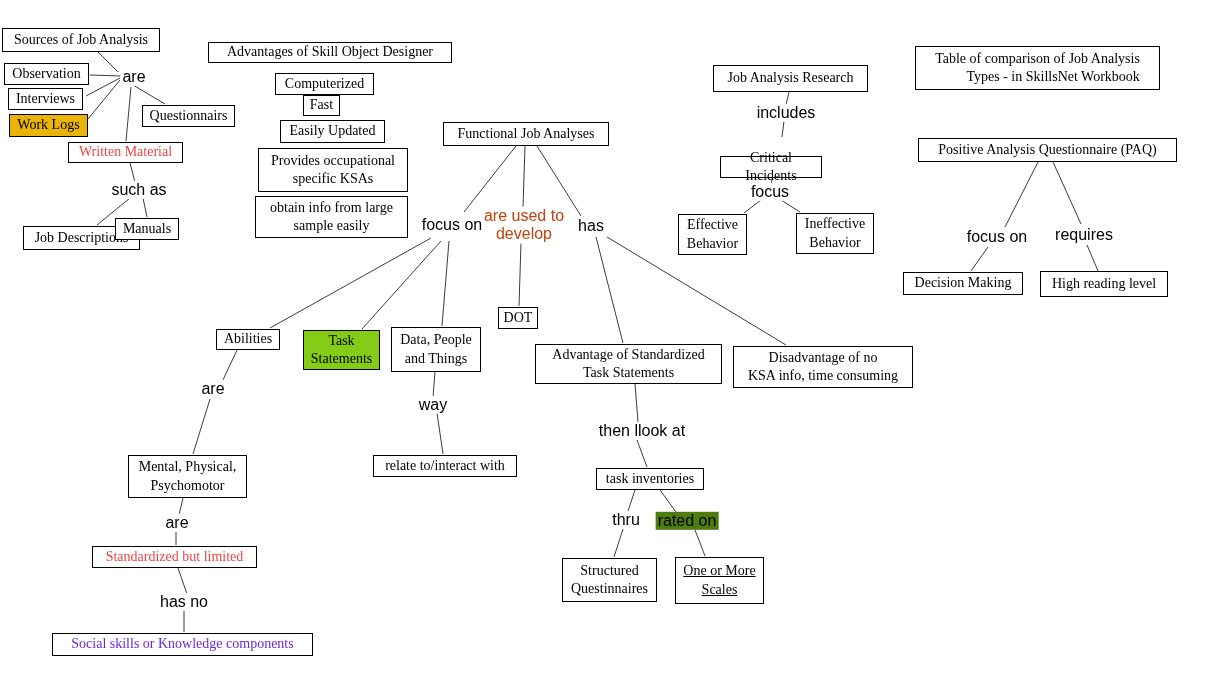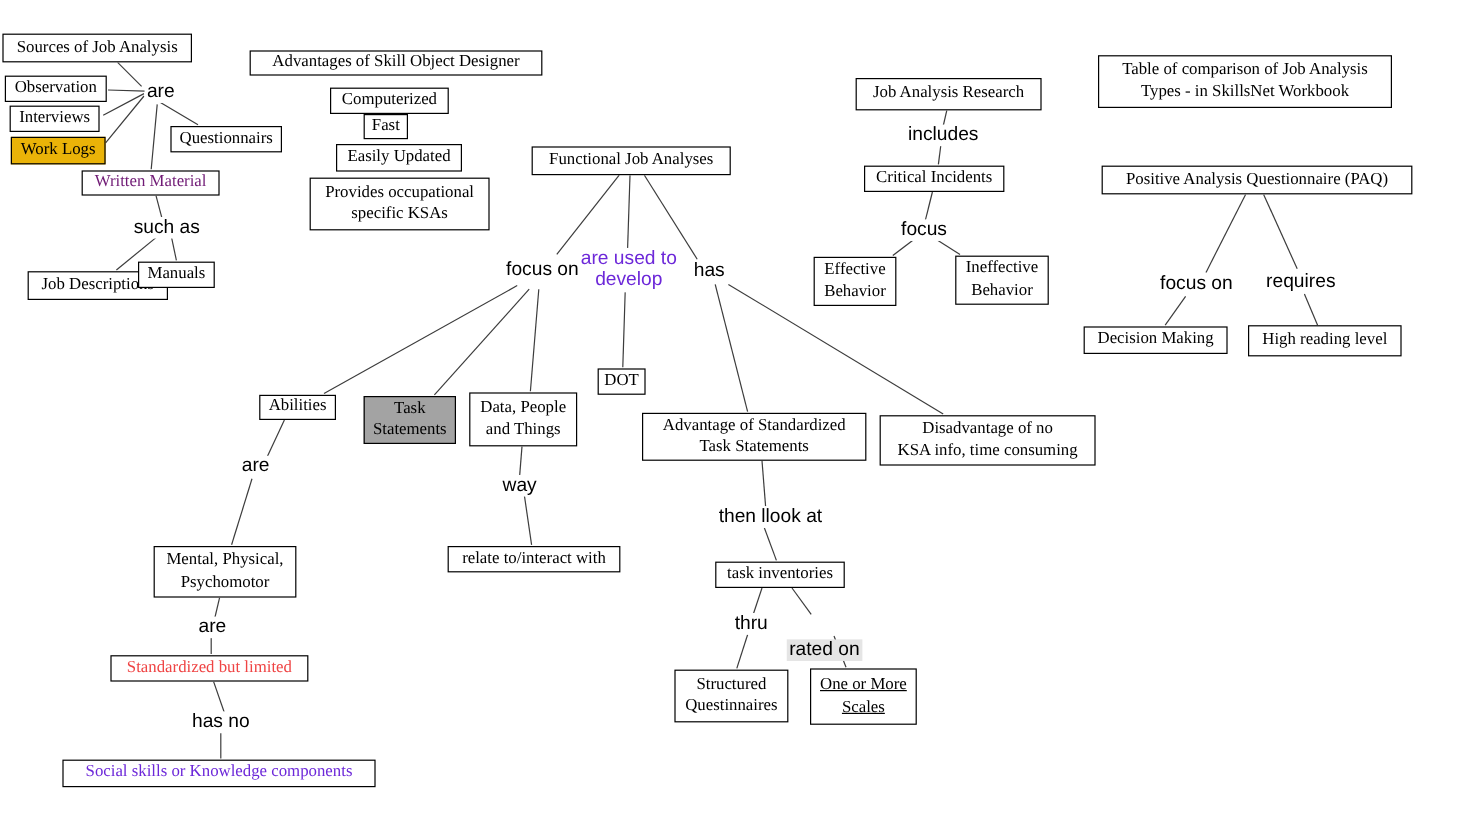--- a/index.html
+++ b/index.html
@@ -97,71 +97,73 @@
       <line x1="660" y1="490" x2="676" y2="512" stroke="#3c3c3c" stroke-width="1"></line>
       <line x1="623" y1="529" x2="614" y2="557" stroke="#3c3c3c" stroke-width="1"></line>
       <line x1="695" y1="530" x2="705" y2="556" stroke="#3c3c3c" stroke-width="1"></line>
     </svg>
 
 <div class="concept" style="left: 2px; top: 28px; width: 158px; height: 24px; z-index: 1; border-color: rgb(0, 0, 0); background: rgb(255, 255, 255); color: rgb(0, 0, 0);">Sources of Job Analysis</div>
     <div class="concept" style="left: 4px; top: 63px; width: 85px; height: 22px; z-index: 1; border-color: rgb(0, 0, 0); background: rgb(255, 255, 255); color: rgb(0, 0, 0);">Observation</div>
     <div class="concept" style="left: 8px; top: 88px; width: 75px; height: 22px; z-index: 1; border-color: rgb(0, 0, 0); background: rgb(255, 255, 255); color: rgb(0, 0, 0);">Interviews</div>
     <div class="concept" style="left: 9px; top: 114px; width: 79px; height: 23px; z-index: 1; border-color: rgb(0, 0, 0); background: #eab308; color: rgb(0, 0, 0);">Work Logs</div>
     <div class="concept" style="left: 142px; top: 105px; width: 93px; height: 22px; z-index: 1; border-color: rgb(0, 0, 0); background: rgb(255, 255, 255); color: rgb(0, 0, 0);">Questionnairs</div>
-    <div class="concept" style="left: 68px; top: 142px; width: 115px; height: 21px; z-index: 1; border-color: rgb(0, 0, 0); background: rgb(255, 255, 255); color: #701a75;">Written Material</div>
+    <div class="concept" style="left: 68px; top: 142px; width: 115px; height: 21px; z-index: 1; border-color: rgb(0, 0, 0); background: rgb(255, 255, 255); color: #ef4444;">Written Material</div>
     <div class="concept" style="left: 23px; top: 226px; width: 117px; height: 24px; z-index: 1; border-color: rgb(0, 0, 0); background: rgb(255, 255, 255); color: rgb(0, 0, 0);">Job Descriptions</div>
     <div class="concept" style="left: 115px; top: 218px; width: 64px; height: 22px; z-index: 2; border-color: rgb(0, 0, 0); background: rgb(255, 255, 255); color: rgb(0, 0, 0);">Manuals</div>
     <div class="concept" style="left: 208px; top: 42px; width: 244px; height: 21px; z-index: 1; border-color: rgb(0, 0, 0); background: rgb(255, 255, 255); color: rgb(0, 0, 0);">Advantages of Skill Object Designer</div>
     <div class="concept" style="left: 275px; top: 73px; width: 99px; height: 22px; z-index: 1; border-color: rgb(0, 0, 0); background: rgb(255, 255, 255); color: rgb(0, 0, 0);">Computerized</div>
     <div class="concept" style="left: 303px; top: 95px; width: 37px; height: 21px; z-index: 1; border-color: rgb(0, 0, 0); background: rgb(255, 255, 255); color: rgb(0, 0, 0);">Fast</div>
     <div class="concept" style="left: 280px; top: 120px; width: 105px; height: 23px; z-index: 1; border-color: rgb(0, 0, 0); background: rgb(255, 255, 255); color: rgb(0, 0, 0);">Easily Updated</div>
     <div class="concept" style="left: 258px; top: 148px; width: 150px; height: 44px; z-index: 1; border-color: rgb(0, 0, 0); background: rgb(255, 255, 255); color: rgb(0, 0, 0);">Provides occupational
 specific KSAs</div>
+    <div class="concept" style="left: 255px; top: 196px; width: 153px; height: 42px; z-index: 1; border-color: rgb(0, 0, 0); background: rgb(255, 255, 255); color: rgb(0, 0, 0);">obtain info from large
+sample easily</div>
     <div class="concept" style="left: 443px; top: 122px; width: 166px; height: 24px; z-index: 1; border-color: rgb(0, 0, 0); background: rgb(255, 255, 255); color: rgb(0, 0, 0);">Functional Job Analyses</div>
     <div class="concept" style="left: 498px; top: 307px; width: 40px; height: 22px; z-index: 1; border-color: rgb(0, 0, 0); background: rgb(255, 255, 255); color: rgb(0, 0, 0);">DOT</div>
     <div class="concept" style="left: 713px; top: 65px; width: 155px; height: 27px; z-index: 1; border-color: rgb(0, 0, 0); background: rgb(255, 255, 255); color: rgb(0, 0, 0);">Job Analysis Research</div>
-    <div class="concept" style="left: 720px; top: 138px; width: 117px; height: 22px; z-index: 1; border-color: rgb(0, 0, 0); background: rgb(255, 255, 255); color: rgb(0, 0, 0);">Critical Incidents</div>
+    <div class="concept" style="left: 720px; top: 156px; width: 102px; height: 22px; z-index: 1; border-color: rgb(0, 0, 0); background: rgb(255, 255, 255); color: rgb(0, 0, 0);">Critical Incidents</div>
     <div class="concept" style="left: 678px; top: 214px; width: 69px; height: 41px; z-index: 1; border-color: rgb(0, 0, 0); background: rgb(255, 255, 255); color: rgb(0, 0, 0);">Effective
 Behavior</div>
     <div class="concept" style="left: 796px; top: 213px; width: 78px; height: 41px; z-index: 1; border-color: rgb(0, 0, 0); background: rgb(255, 255, 255); color: rgb(0, 0, 0);">Ineffective
 Behavior</div>
-    <div class="concept" style="left: 915px; top: 46px; width: 245px; height: 44px; z-index: 1; border-color: rgb(0, 0, 0); background: rgb(255, 255, 255); color: rgb(0, 0, 0);">Table of comparison of Job Analysis
+    <div class="concept" style="left: 915px; top: 46px; width: 245px; height: 44px; z-index: 1; border-color: rgb(0, 0, 0); background: rgb(255, 255, 255); color: rgb(0, 0, 0); text-align: right;">Table of comparison of Job Analysis
 Types - in SkillsNet Workbook</div>
     <div class="concept" style="left: 918px; top: 138px; width: 259px; height: 24px; z-index: 1; border-color: rgb(0, 0, 0); background: rgb(255, 255, 255); color: rgb(0, 0, 0); font-family: Liberation Serif, serif;">Positive Analysis Questionnaire (PAQ)</div>
     <div class="concept" style="left: 903px; top: 272px; width: 120px; height: 23px; z-index: 1; border-color: rgb(0, 0, 0); background: rgb(255, 255, 255); color: rgb(0, 0, 0);">Decision Making</div>
     <div class="concept" style="left: 1040px; top: 271px; width: 128px; height: 26px; z-index: 1; border-color: rgb(0, 0, 0); background: rgb(255, 255, 255); color: rgb(0, 0, 0);">High reading level</div>
     <div class="concept" style="left: 216px; top: 329px; width: 64px; height: 21px; z-index: 1; border-color: rgb(0, 0, 0); background: rgb(255, 255, 255); color: rgb(0, 0, 0);">Abilities</div>
-    <div class="concept" style="left: 303px; top: 330px; width: 77px; height: 40px; z-index: 1; border-color: rgb(0, 0, 0); background: #a3a3a3; color: rgb(0, 0, 0);">Task
+    <div class="concept" style="left: 303px; top: 330px; width: 77px; height: 40px; z-index: 1; border-color: rgb(0, 0, 0); background: #84cc16; color: rgb(0, 0, 0);">Task
 Statements</div>
     <div class="concept" style="left: 391px; top: 327px; width: 90px; height: 45px; z-index: 1; border-color: rgb(0, 0, 0); background: rgb(255, 255, 255); color: rgb(0, 0, 0);">Data, People
 and Things</div>
     <div class="concept" style="left: 373px; top: 455px; width: 144px; height: 22px; z-index: 1; border-color: rgb(0, 0, 0); background: rgb(255, 255, 255); color: rgb(0, 0, 0);">relate to/interact with</div>
     <div class="concept" style="left: 128px; top: 455px; width: 119px; height: 43px; z-index: 1; border-color: rgb(0, 0, 0); background: rgb(255, 255, 255); color: rgb(0, 0, 0);">Mental, Physical,
 Psychomotor</div>
     <div class="concept" style="left: 92px; top: 546px; width: 165px; height: 22px; z-index: 1; border-color: rgb(0, 0, 0); background: rgb(255, 255, 255); color: #ef4444;">Standardized but limited</div>
     <div class="concept" style="left: 52px; top: 633px; width: 261px; height: 23px; z-index: 1; border-color: rgb(0, 0, 0); background: rgb(255, 255, 255); color: #6d28d9; text-align: right;">Social skills or Knowledge components</div>
     <div class="concept" style="left: 535px; top: 344px; width: 187px; height: 40px; z-index: 1; border-color: rgb(0, 0, 0); background: rgb(255, 255, 255); color: rgb(0, 0, 0);">Advantage of Standardized
 Task Statements</div>
     <div class="concept" style="left: 733px; top: 346px; width: 180px; height: 42px; z-index: 1; border-color: rgb(0, 0, 0); background: rgb(255, 255, 255); color: rgb(0, 0, 0);">Disadvantage of no
 KSA info, time consuming</div>
     <div class="concept" style="left: 596px; top: 468px; width: 108px; height: 22px; z-index: 1; border-color: rgb(0, 0, 0); background: rgb(255, 255, 255); color: rgb(0, 0, 0);">task inventories</div>
     <div class="concept" style="left: 562px; top: 558px; width: 95px; height: 44px; z-index: 1; border-color: rgb(0, 0, 0); background: rgb(255, 255, 255); color: rgb(0, 0, 0);">Structured
 Questinnaires</div>
     <div class="concept" style="left: 675px; top: 557px; width: 89px; height: 47px; z-index: 1; border-color: rgb(0, 0, 0); background: rgb(255, 255, 255); color: rgb(0, 0, 0); text-decoration: underline;">One or More
 Scales</div>
     <div class="link-label" style="left: 134px; top: 77px; color: rgb(0, 0, 0); background: rgb(255, 255, 255);">are</div>
     <div class="link-label" style="left: 139px; top: 190px; color: rgb(0, 0, 0); background: rgb(255, 255, 255);">such as</div>
     <div class="link-label" style="left: 452px; top: 225px; color: rgb(0, 0, 0); background: rgb(255, 255, 255);">focus on</div>
-    <div class="link-label" style="left: 524px; top: 225px; color: #6d28d9; background: rgb(255, 255, 255); text-align: center;">are used to
+    <div class="link-label" style="left: 524px; top: 225px; color: #c2410c; background: rgb(255, 255, 255); text-align: center;">are used to
 develop</div>
     <div class="link-label" style="left: 591px; top: 226px; color: rgb(0, 0, 0); background: rgb(255, 255, 255);">has</div>
     <div class="link-label" style="left: 786px; top: 113px; color: rgb(0, 0, 0); background: rgb(255, 255, 255);">includes</div>
     <div class="link-label" style="left: 770px; top: 192px; color: rgb(0, 0, 0); background: rgb(255, 255, 255);">focus</div>
     <div class="link-label" style="left: 997px; top: 237px; color: rgb(0, 0, 0); background: rgb(255, 255, 255);">focus on</div>
     <div class="link-label" style="left: 1084px; top: 235px; color: rgb(0, 0, 0); background: rgb(255, 255, 255);">requires</div>
     <div class="link-label" style="left: 213px; top: 389px; color: rgb(0, 0, 0); background: rgb(255, 255, 255);">are</div>
     <div class="link-label" style="left: 433px; top: 405px; color: rgb(0, 0, 0); background: rgb(255, 255, 255);">way</div>
     <div class="link-label" style="left: 177px; top: 523px; color: rgb(0, 0, 0); background: rgb(255, 255, 255);">are</div>
     <div class="link-label" style="left: 184px; top: 602px; color: rgb(0, 0, 0); background: rgb(255, 255, 255);">has no</div>
     <div class="link-label" style="left: 642px; top: 431px; color: rgb(0, 0, 0); background: rgb(255, 255, 255);">then llook at</div>
     <div class="link-label" style="left: 626px; top: 520px; color: rgb(0, 0, 0); background: rgb(255, 255, 255);">thru</div>
-    <div class="link-label" style="left: 687px; top: 542px; color: rgb(0, 0, 0); background: #e5e5e5;">rated on</div>
+    <div class="link-label" style="left: 687px; top: 521px; color: rgb(0, 0, 0); background: #4d7c0f;">rated on</div>
   </div>
 
 </body></html>

